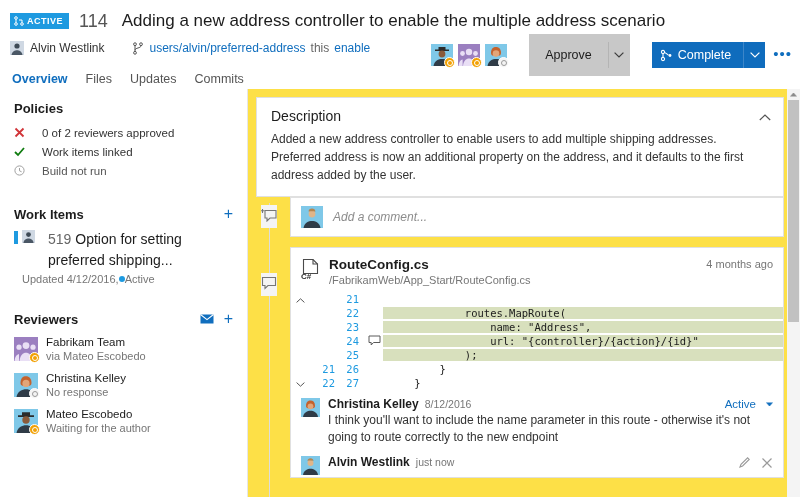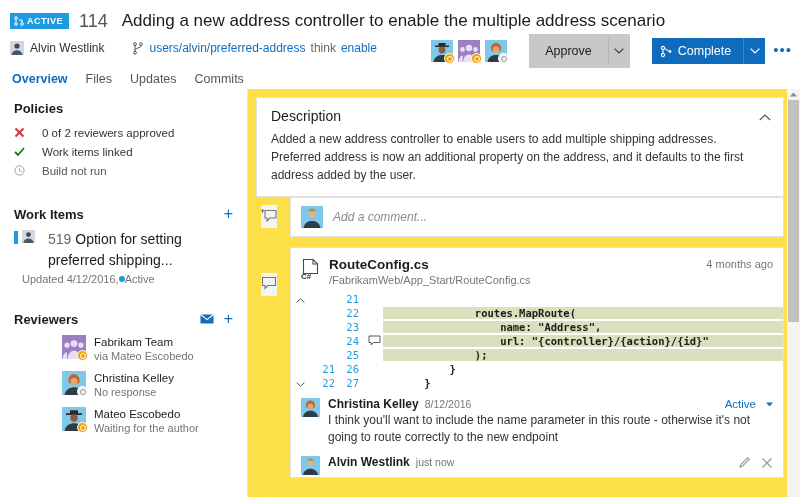--- a/index.html
+++ b/index.html
@@ -56,21 +56,21 @@
   .badge-dot.gray { background: #f4f4f4; border-color: #fff; }
   .badge-dot i {
     display:block; width:6px; height:6px; border:1px solid #fff; border-radius:50%;
   }
   .badge-dot.gray i { border-color:#9a9a9a; }
   .gap-av { margin-right: 12px; }
 
   .btn-approve {
     display:flex; align-items:center;
     background:#c8c8c8; color:#1c1c1c;
-    height: 34px; font-size: 12.5px;
+    height: 42px; font-size: 12.5px;
   }
   .btn-approve .lbl { padding: 0 16px; }
   .btn-approve .split { width: 22px; height: 26px; border-left: 1px solid #b4b4b4;
     display:flex; align-items:center; justify-content:center; }
   .btn-complete {
     display:flex; align-items:center; margin-left: 22px;
     background:#0f6cbd; color:#fff; height:26px; font-size:12.5px;
   }
   .btn-complete .lbl { padding: 0 12px 0 8px; display:flex; align-items:center; gap:5px; }
   .btn-complete .split { width:22px; height:26px; border-left:1px solid #3d86c9;
@@ -105,21 +105,21 @@
 
   .wi-row { display:flex; align-items:flex-start; gap: 0; }
   .wi-bar { width:4px; height:13px; background:#1e9ae0; flex:0 0 auto; margin-top:2px; }
   .wi-av { width:13px; height:13px; margin: 1px 0 0 4px; flex:0 0 auto; }
   .wi-txt { margin-left: 13px; font-size: 14px; line-height: 21px; }
   .wi-id { color:#666; }
   .wi-title { color:#1c1c1c; }
   .wi-sub { margin-left: 8px; margin-top:2px; font-size:11px; color:#767676; display:flex; align-items:center; gap:0; }
   .dot-active { width:6px; height:6px; border-radius:50%; background:#1e9ae0; display:inline-block; }
 
-  .rev-row { display:flex; align-items:flex-start; margin-top: 8px; margin-left: 48px; }
+  .rev-row { display:flex; align-items:center; margin-top: 8px; }
   .rev-row .rev-av { width:24px; height:24px; flex:0 0 auto; }
   .rev-info { margin-left: 8px; }
   .rev-name { font-size: 11.5px; color:#1c1c1c; line-height:13px; }
   .rev-status { font-size: 11px; color:#767676; line-height:14px; margin-top:1px; }
 
   
   .main {
     flex: 1 1 auto; background: #fde047;
     padding: 8px 16px 0 8px; overflow: hidden; position: relative;
   }
@@ -158,21 +158,21 @@
   .file-name { font-size: 13.5px; font-weight: bold; color:#1c1c1c; line-height:15px; }
   .file-path { font-size: 11px; color:#767676; margin-top:2px; }
   .file-time { position:absolute; right:10px; top:10px; font-size:11px; color:#767676; }
 
   .diff { font-family: "DejaVu Sans Mono", monospace; font-size: 10.5px; }
   .diff-row { display:flex; align-items:center; height: 14px; }
   .d-exp { width: 18px; text-align:center; color:#555; flex:0 0 auto; }
   .d-ln-old { width: 26px; text-align:right; color:#1e9ae0; flex:0 0 auto; }
   .d-ln-new { width: 30px; text-align:right; color:#1e9ae0; flex:0 0 auto; padding-right:6px;}
   .d-gutter-icon { width:18px; text-align:center; flex:0 0 auto; }
-  .d-code { flex:1 1 auto; white-space: pre; color:#1c1c1c; padding-left: 16px; font-weight: bold; }
+  .d-code { flex:1 1 auto; white-space: pre; color:#1c1c1c; padding-left: 6px; }
   .d-code.add { background:#d8e0bd; }
 
   .cmt { display:flex; padding: 7px 10px 2px 10px; position:relative; }
   .cmt .cav { width:19px; height:19px; flex:0 0 auto; margin-top:1px; }
   .cmt-body { margin-left: 8px; flex:1 1 auto; }
   .cmt-head { display:flex; align-items:baseline; gap:6px; }
   .cmt-author { font-size: 12px; font-weight: bold; color:#1c1c1c; }
   .cmt-time { font-size: 10.5px; color:#767676; }
   .cmt-text { font-size: 12px; line-height: 17px; color:#333; margin-top:1px; }
   .cmt-right { position:absolute; right:10px; top:8px; display:flex; align-items:center; gap:10px; }
@@ -222,21 +222,21 @@
 
     <span class="branch-wrap">
       <svg width="12" height="13" viewBox="0 0 12 13">
         <circle cx="3" cy="2.2" r="1.4" fill="none" stroke="#555" stroke-width="1"></circle>
         <circle cx="3" cy="10.8" r="1.4" fill="none" stroke="#555" stroke-width="1"></circle>
         <circle cx="9" cy="2.2" r="1.4" fill="none" stroke="#555" stroke-width="1"></circle>
         <path d="M3 3.6 L3 9.4" stroke="#555" stroke-width="1"></path>
         <path d="M9 3.6 C9 6.5 3 5.5 3 8.2" stroke="#555" stroke-width="1" fill="none"></path>
       </svg>
       <a class="branch-link">users/alvin/preferred-address</a>
-      <span class="into-word">think</span>
+      <span class="into-word">this</span>
       <a class="branch-link">enable</a>
     </span>
   </div>
 
   <div class="tabs-row">
     <span class="tab active">Overview</span>
     <span class="tab">Files</span>
     <span class="tab">Updates</span>
     <span class="tab">Commits</span>
   </div>

